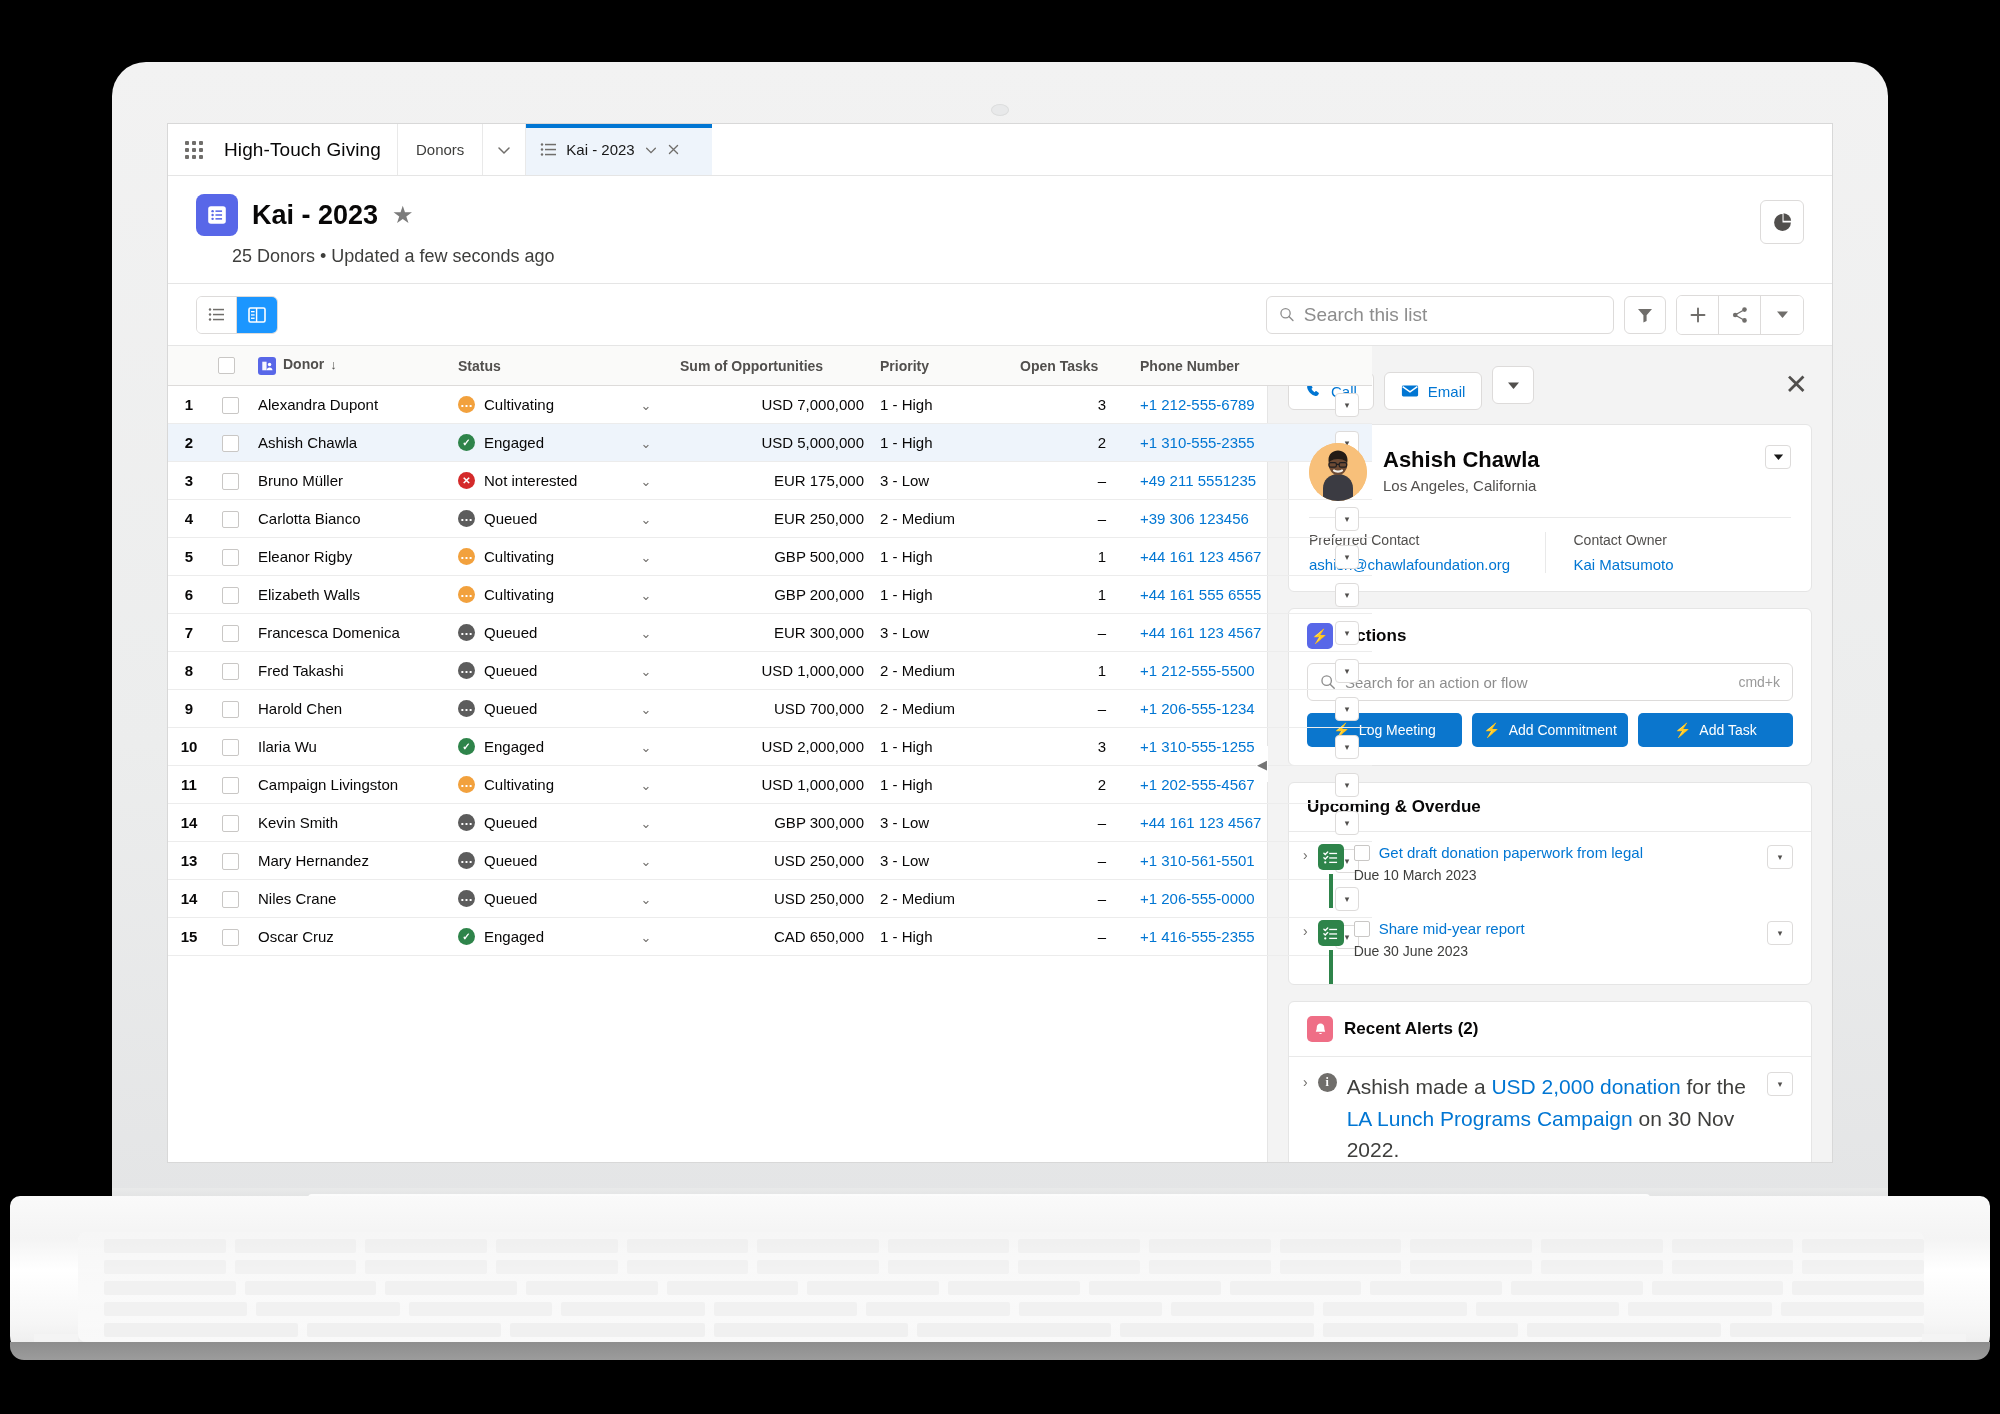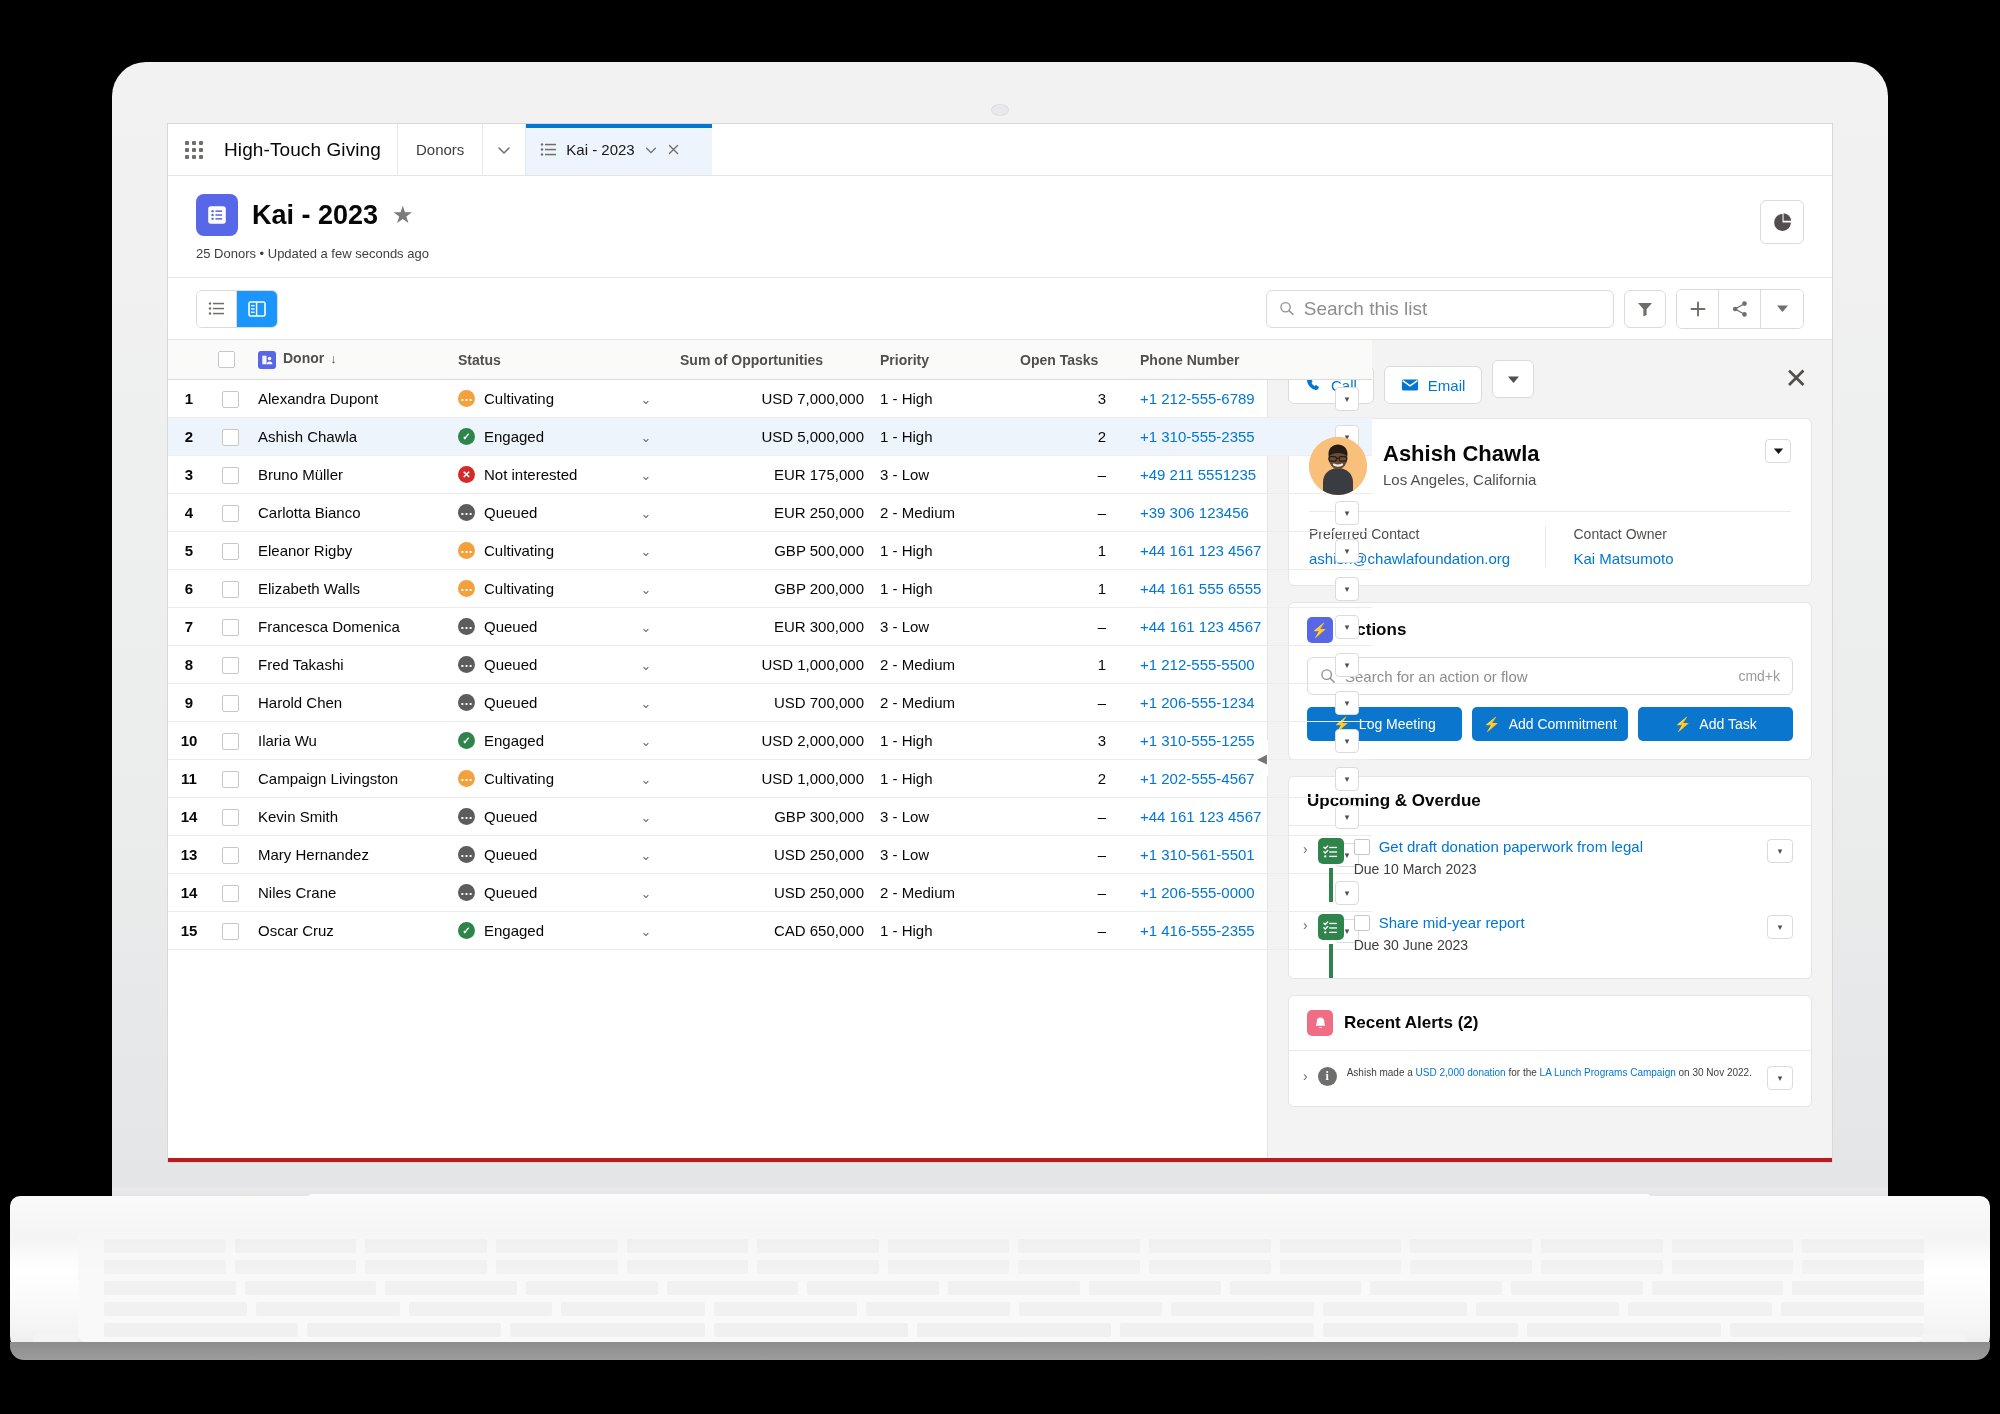--- a/index.html
+++ b/index.html
@@ -102,21 +102,21 @@
 
   
   .page-head { padding:18px 28px 16px 28px; background:#fff; border-bottom:1px solid #e5e5e5; position:relative; }
   .title-row { display:flex; align-items:center; gap:14px; }
   .obj-badge {
     width:42px; height:42px; border-radius:8px; background:#5867e8;
     display:flex; align-items:center; justify-content:center; color:#fff;
   }
   .page-title { font-size:27px; font-weight:bold; color:#080707; }
   .star { color:#7b7b7b; font-size:24px; cursor:pointer; line-height:1; }
-  .sub-line { margin-top:10px; font-size:13px; color:#3e3e3c; }
+  .sub-line { margin-top:10px; font-size:18px; color:#3e3e3c;margin-left:36px; }
   .chart-btn {
     position:absolute; right:28px; top:24px;
     width:44px; height:44px; border:1px solid #dddbda; border-radius:6px; background:#fff;
     display:flex; align-items:center; justify-content:center; cursor:pointer;
   }
 
   
   .toolbar {
     height:62px; background:#fff; border-bottom:1px solid #e5e5e5;
     display:flex; align-items:center; padding:0 28px; gap:10px;
@@ -280,21 +280,21 @@
     display:flex; align-items:center; justify-content:center; cursor:pointer; font-size:9px; color:#514f4d;
     flex:0 0 auto; margin-top:1px;
   }
 
   .alert-item { display:flex; align-items:flex-start; gap:10px; padding:14px 18px 16px 14px; }
   .alert-ico {
     width:19px; height:19px; border-radius:50%; background:#706e6b; color:#fff;
     display:flex; align-items:center; justify-content:center; font-size:12px; font-weight:bold;
     flex:0 0 auto; margin-top:2px; font-family:"Liberation Serif", serif;
   }
-  .alert-text { flex:1; font-size:10px; color:#3e3e3c; line-height:1.5; }
+  .alert-text { flex:1; font-size:21px; color:#3e3e3c; line-height:1.5; }
   .alert-text a { color:#0176d3; text-decoration:none; cursor:pointer; }
 </style>
 </head>
 <body>
 
 <div id="stage">
 
   <div class="laptop-lid">
     <div class="camera-dot"></div>
   </div>

